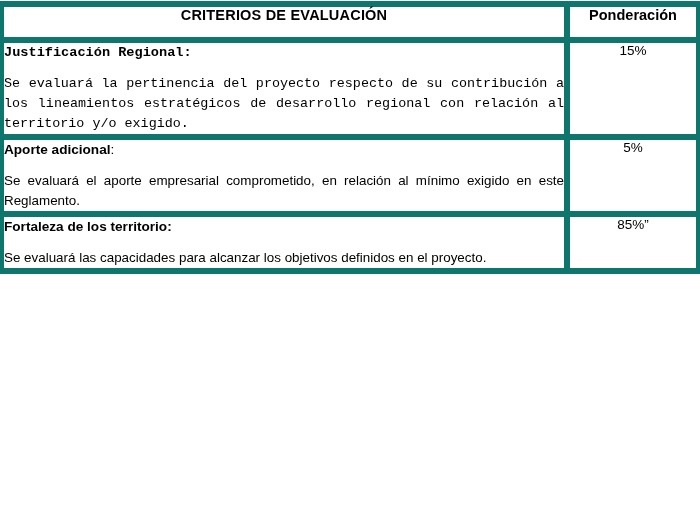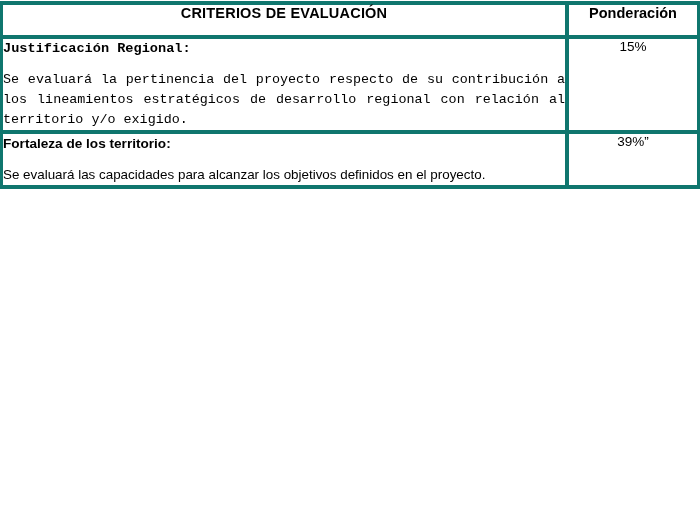--- a/index.html
+++ b/index.html
@@ -22,21 +22,21 @@
     align-items: flex-start;
     justify-content: center;
   }
   table.criteria {
     border-collapse: collapse;
     width: 698px;
     margin-top: 1px;
     table-layout: fixed;
   }
   table.criteria td, table.criteria th {
-    border: 4px solid #0f766e;
+    border: 6px solid #0f766e;
     vertical-align: top;
     padding: 0;
     margin-top: 18px;
   }
   col.c-desc { width: 566px; }
   col.c-weight { width: 132px; }
 
   .hdr-cell {
     text-align: center;
     font-weight: bold;
@@ -99,23 +99,30 @@
 
 
       <tr class="r3">
         <td class="desc-cell">
           <p class="crit-title"><span>Justificación Regional:</span><span class="plain"></span></p>
           <p class="crit-body">Se evaluará la pertinencia del proyecto respecto de su contribución a los lineamientos estratégicos de desarrollo regional con relación al territorio y/o exigido.</p>
         </td>
         <td class="weight-cell">15%</td>
       </tr>
 
+      <tr class="r4">
+        <td class="desc-cell">
+          <p class="crit-title"><span>Aporte adicional</span><span class="plain">:</span></p>
+          <p class="crit-body">Se evaluará el aporte empresarial comprometido, en relación al mínimo exigido en este Reglamento.</p>
+        </td>
+        <td class="weight-cell">5%</td>
+      </tr>
 
       <tr class="r5">
         <td class="desc-cell">
           <p class="crit-title"><span>Fortaleza de los territorio:</span><span class="plain"></span></p>
           <p class="crit-body">Se evaluará las capacidades para alcanzar los objetivos definidos en el proyecto.</p>
         </td>
-        <td class="weight-cell">39%”</td>
+        <td class="weight-cell">85%”</td>
       </tr>
     </tbody>
   </table>
 </div>
 
 </body></html>

